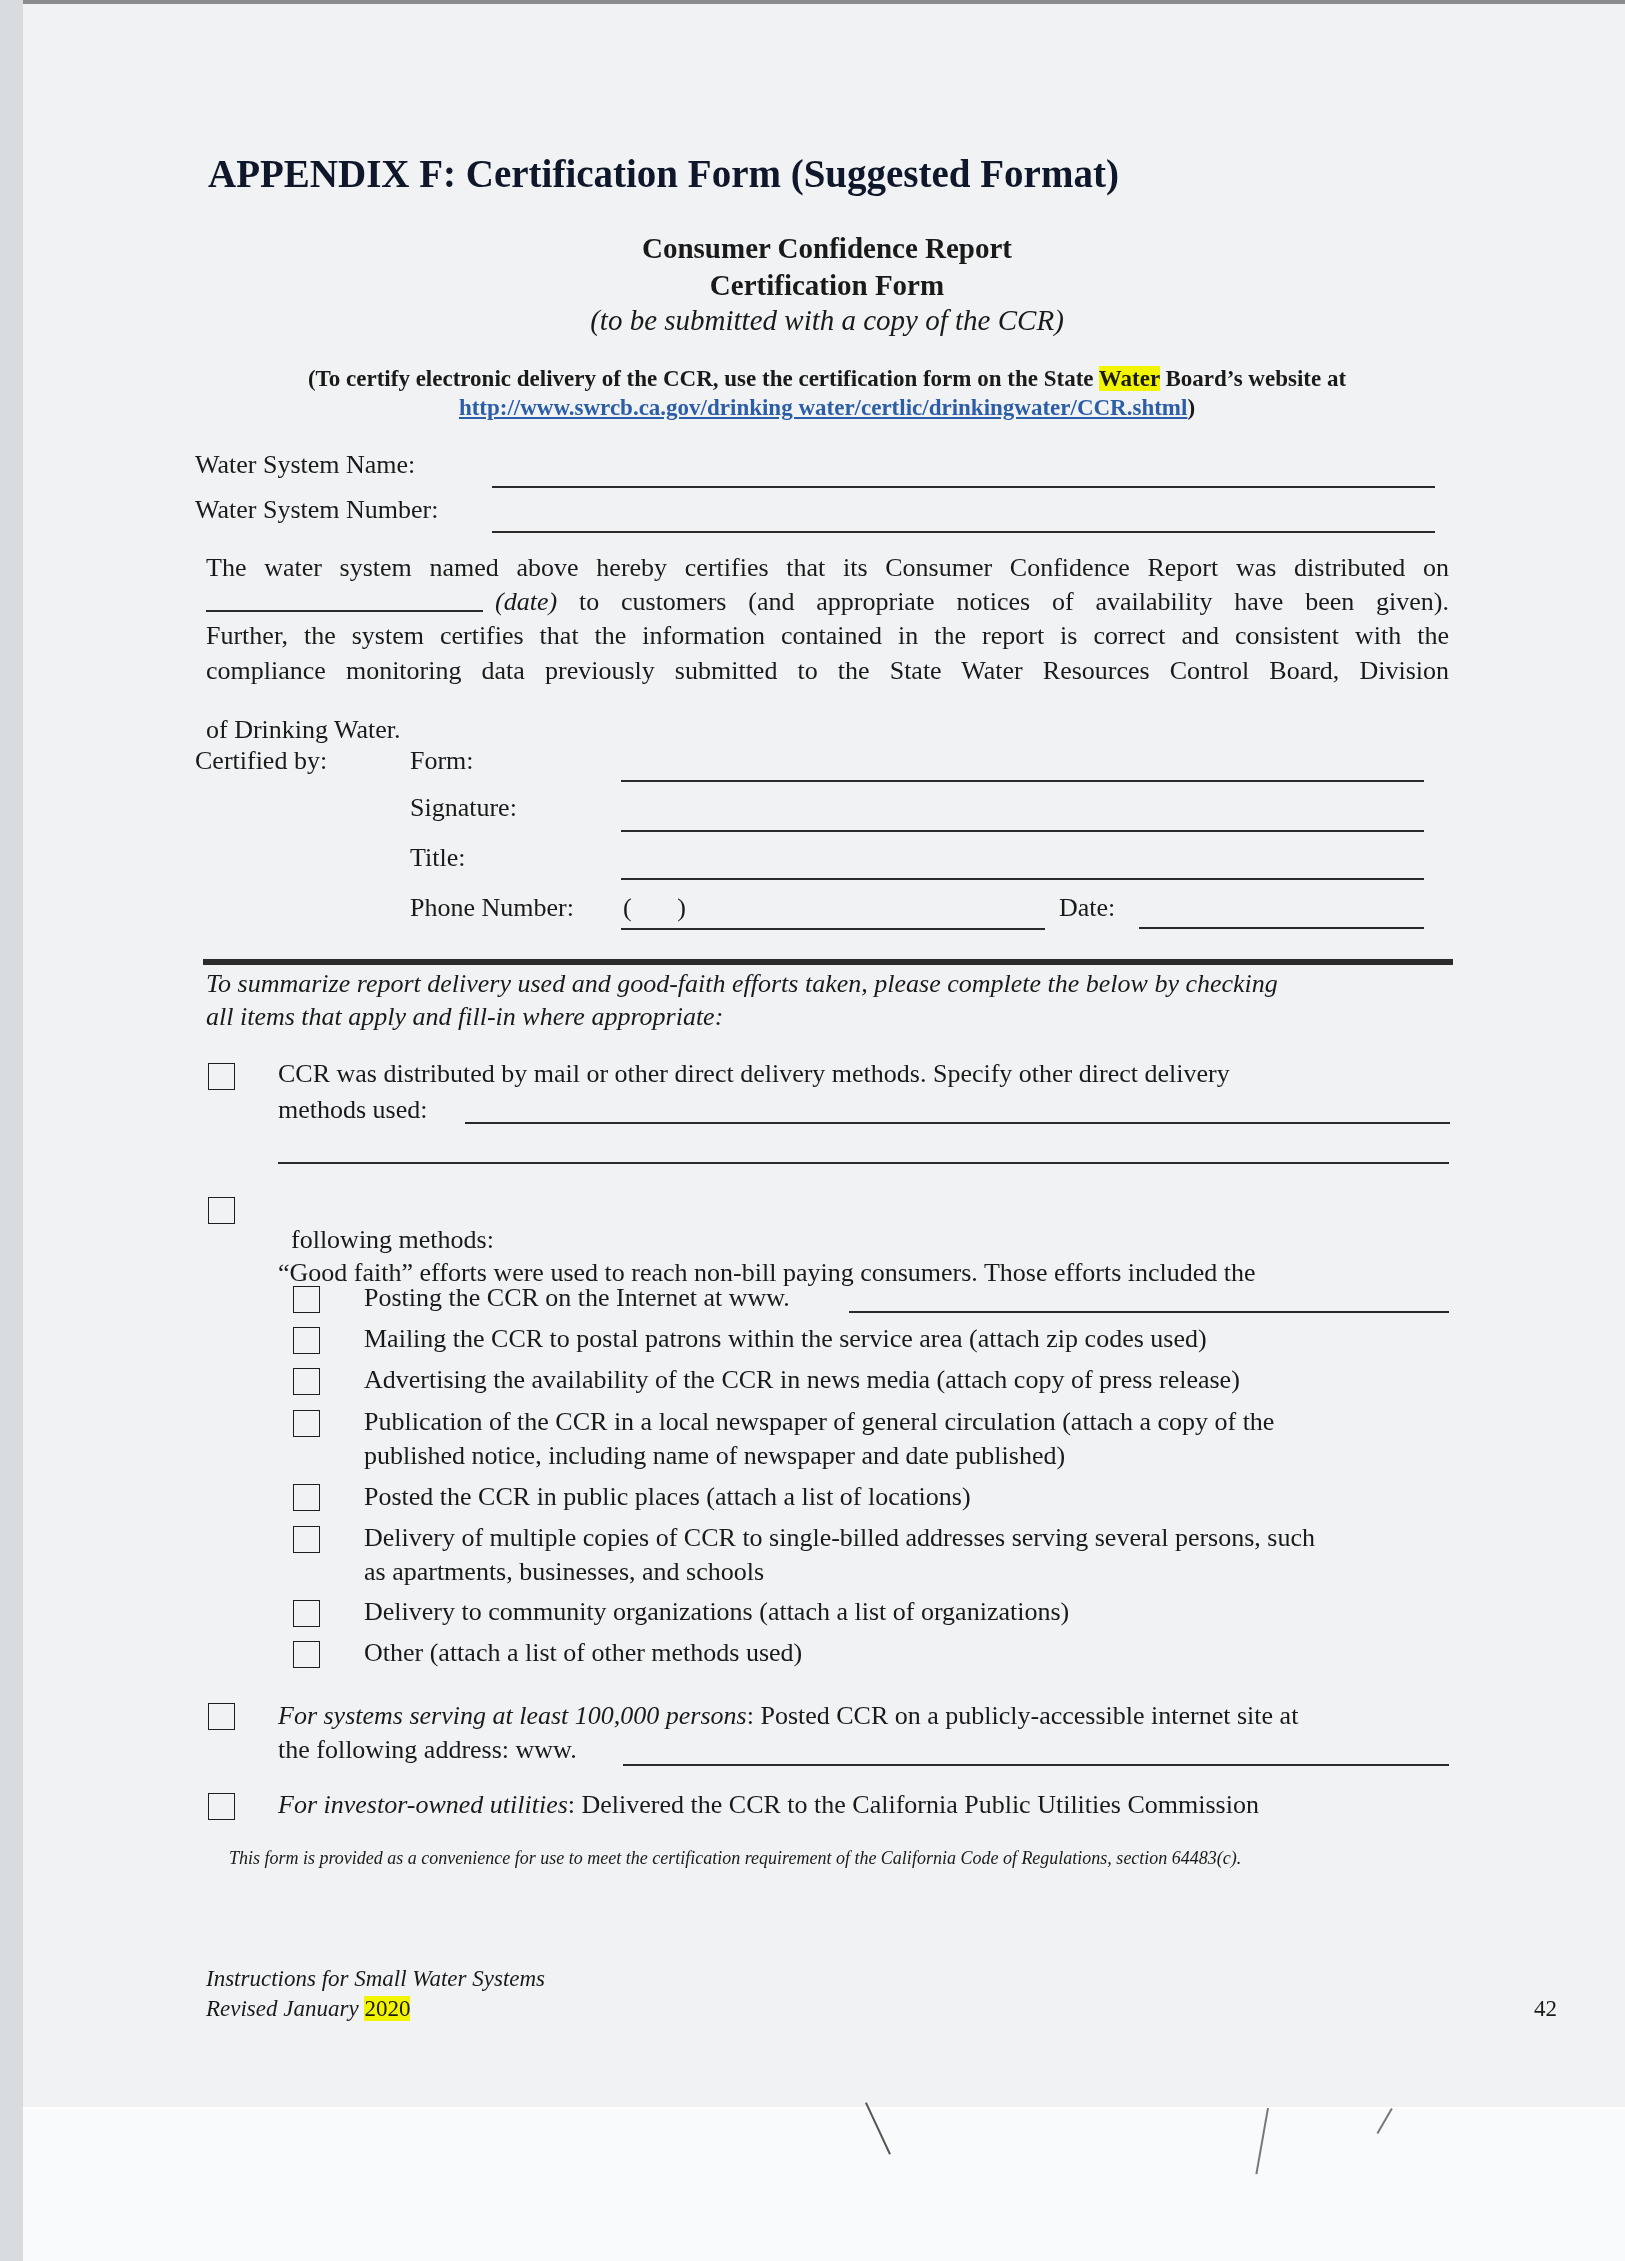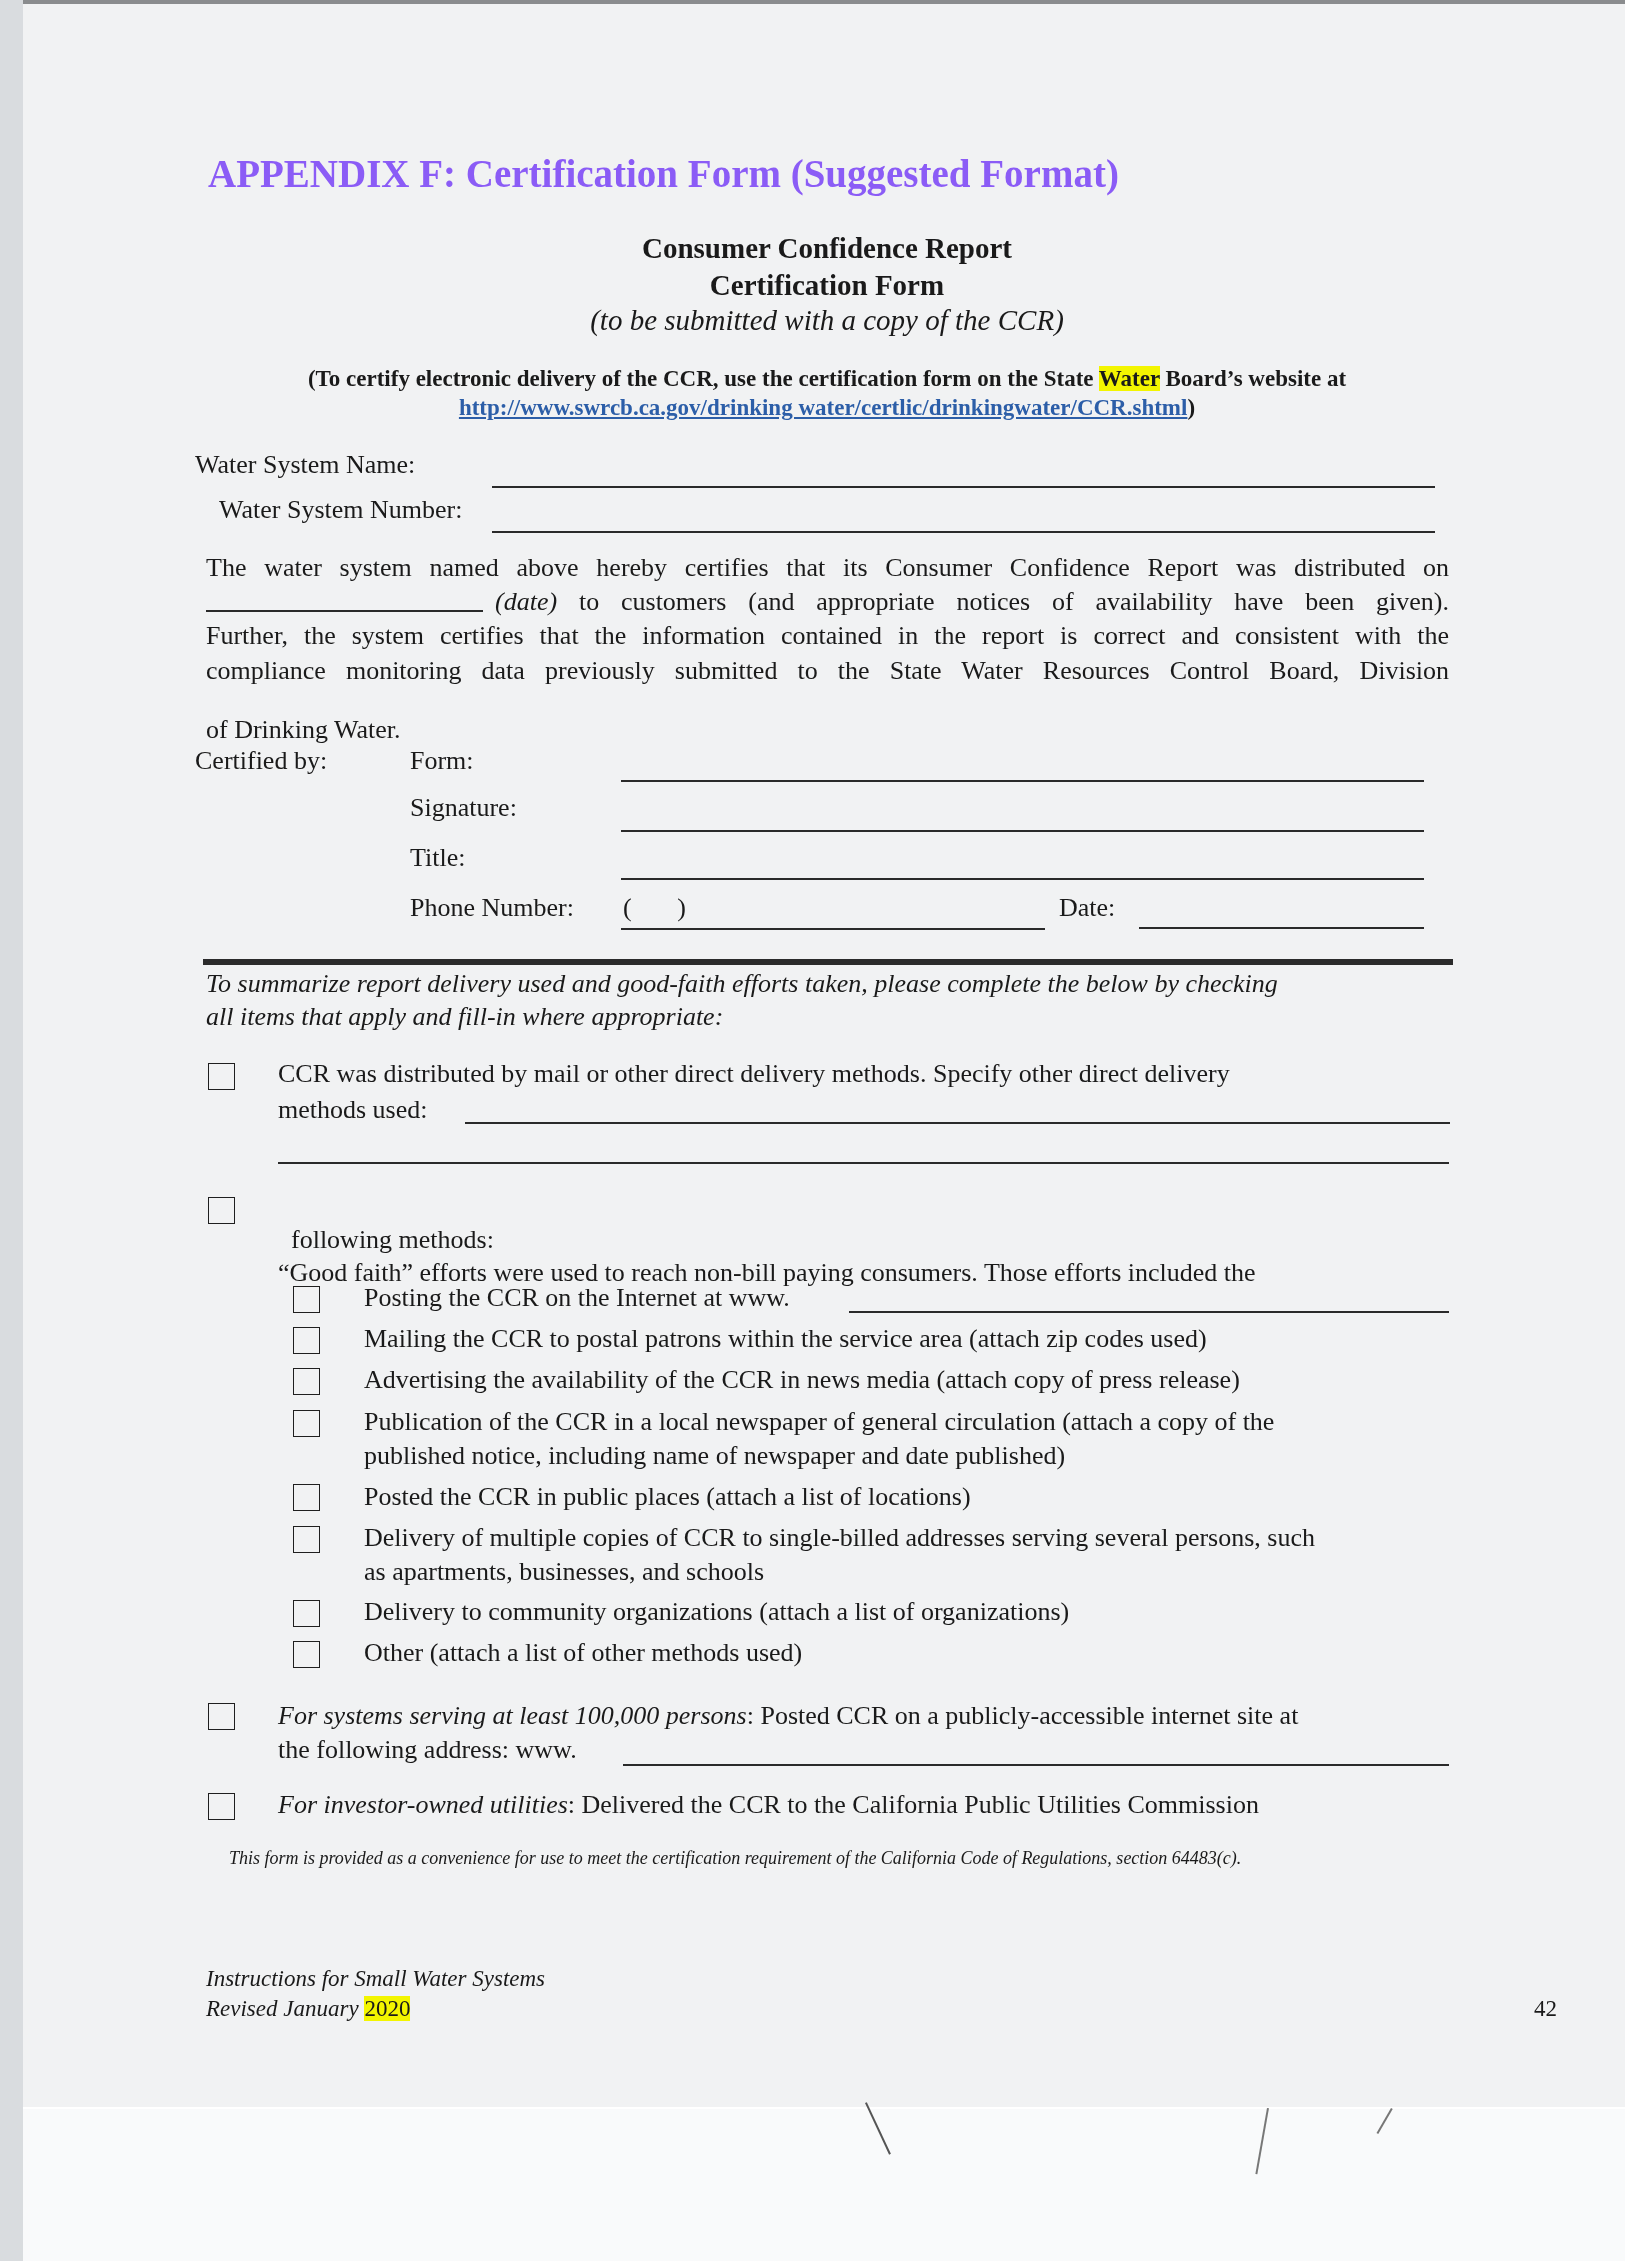--- a/index.html
+++ b/index.html
@@ -14,21 +14,21 @@
   .page {
     position: absolute; left: 23px; top: 3.8px; width: 1602px; height: 2103px;
     background: #f1f2f3;
   }
   .below-page {
     position: absolute; left: 23px; top: 2107px; width: 1602px; height: 155px;
     background: #f9fafb; border-top: 2.9px solid #ffffff;
   }
   .abs { position: absolute; }
   .title {
-    left: 208px; top: 151px; font-size: 39px; font-weight: bold; color: #8b5cf6;
+    left: 208px; top: 151px; font-size: 39px; font-weight: bold; color: #0f172a;
     white-space: nowrap;
   }
   .center { left: 0; width: 1654px; text-align: center; white-space: nowrap; }
   .h2 { font-size: 29px; font-weight: bold; }
   .italic { font-style: italic; }
   .txt { font-size: 26px; white-space: nowrap; }
   .bold { font-weight: bold; }
   .hl { background: #f3f500; }
   .link { color: #2c5ea8; text-decoration: underline; font-weight: bold; }
   .line { position: absolute; height: 1.9px; background: #2a2a2a; }
@@ -59,21 +59,21 @@
 
 <div class="abs center bold" style="top:366px; font-size:23px;">
   <span>(To certify electronic delivery of the CCR, use the certification form on the State </span><span class="hl">Water</span><span> Board’s website at</span>
 </div>
 <div class="abs center" style="top:395px; font-size:23px; font-weight:bold;">
   <a class="link" href="#">http://www.swrcb.ca.gov/drinking water/certlic/drinkingwater/CCR.shtml</a><span>)</span>
 </div>
 
 <div class="abs txt" style="left:195px; top:450px;">Water System Name:</div>
 <div class="line" style="left:492px; top:486px; width:943px;"></div>
-<div class="abs txt" style="left:195px; top:495px;margin-left:24px;">Water System Number:</div>
+<div class="abs txt" style="left:195px; top:495px;">Water System Number:</div>
 <div class="line" style="left:492px; top:531px; width:943px;"></div>
 
 <div class="abs para" style="left:206px; top:551px; width:1243px;">The water system named above hereby certifies that its Consumer Confidence Report was distributed on</div>
 <div class="line" style="left:206px; top:610px; width:277px;"></div>
 <div class="abs para" style="left:495px; top:585px; width:954px;"><span class="italic">(date)</span><span> to customers (and appropriate notices of availability have been given).</span></div>
 <div class="abs para" style="left:206px; top:619px; width:1243px;">Further, the system certifies that the information contained in the report is correct and consistent with the</div>
 <div class="abs para" style="left:206px; top:654px; width:1243px;">compliance monitoring data previously submitted to the State Water Resources Control Board, Division</div>
 <div class="abs txt" style="left:206px; top:688px;margin-top:27px;">of Drinking Water.</div>
 
 <div class="abs txt" style="left:195px; top:746px;">Certified by:</div>

